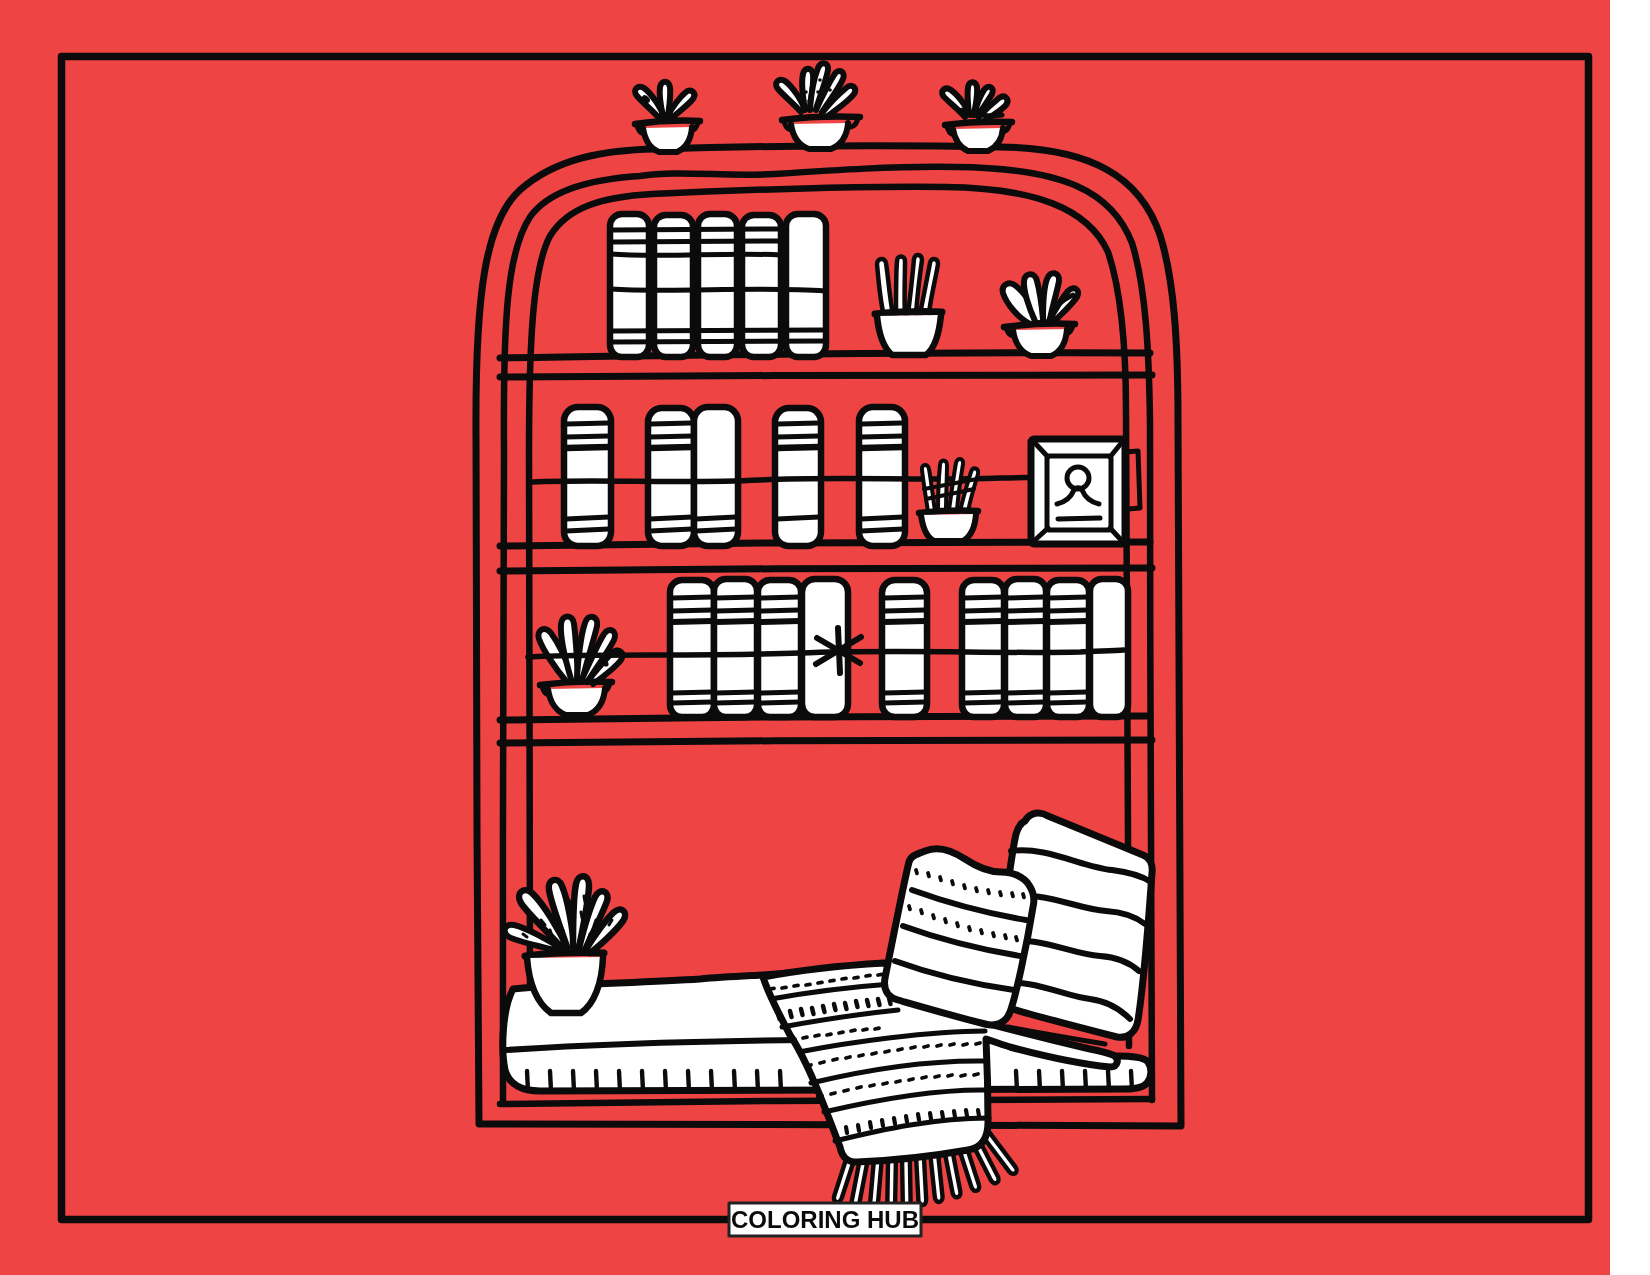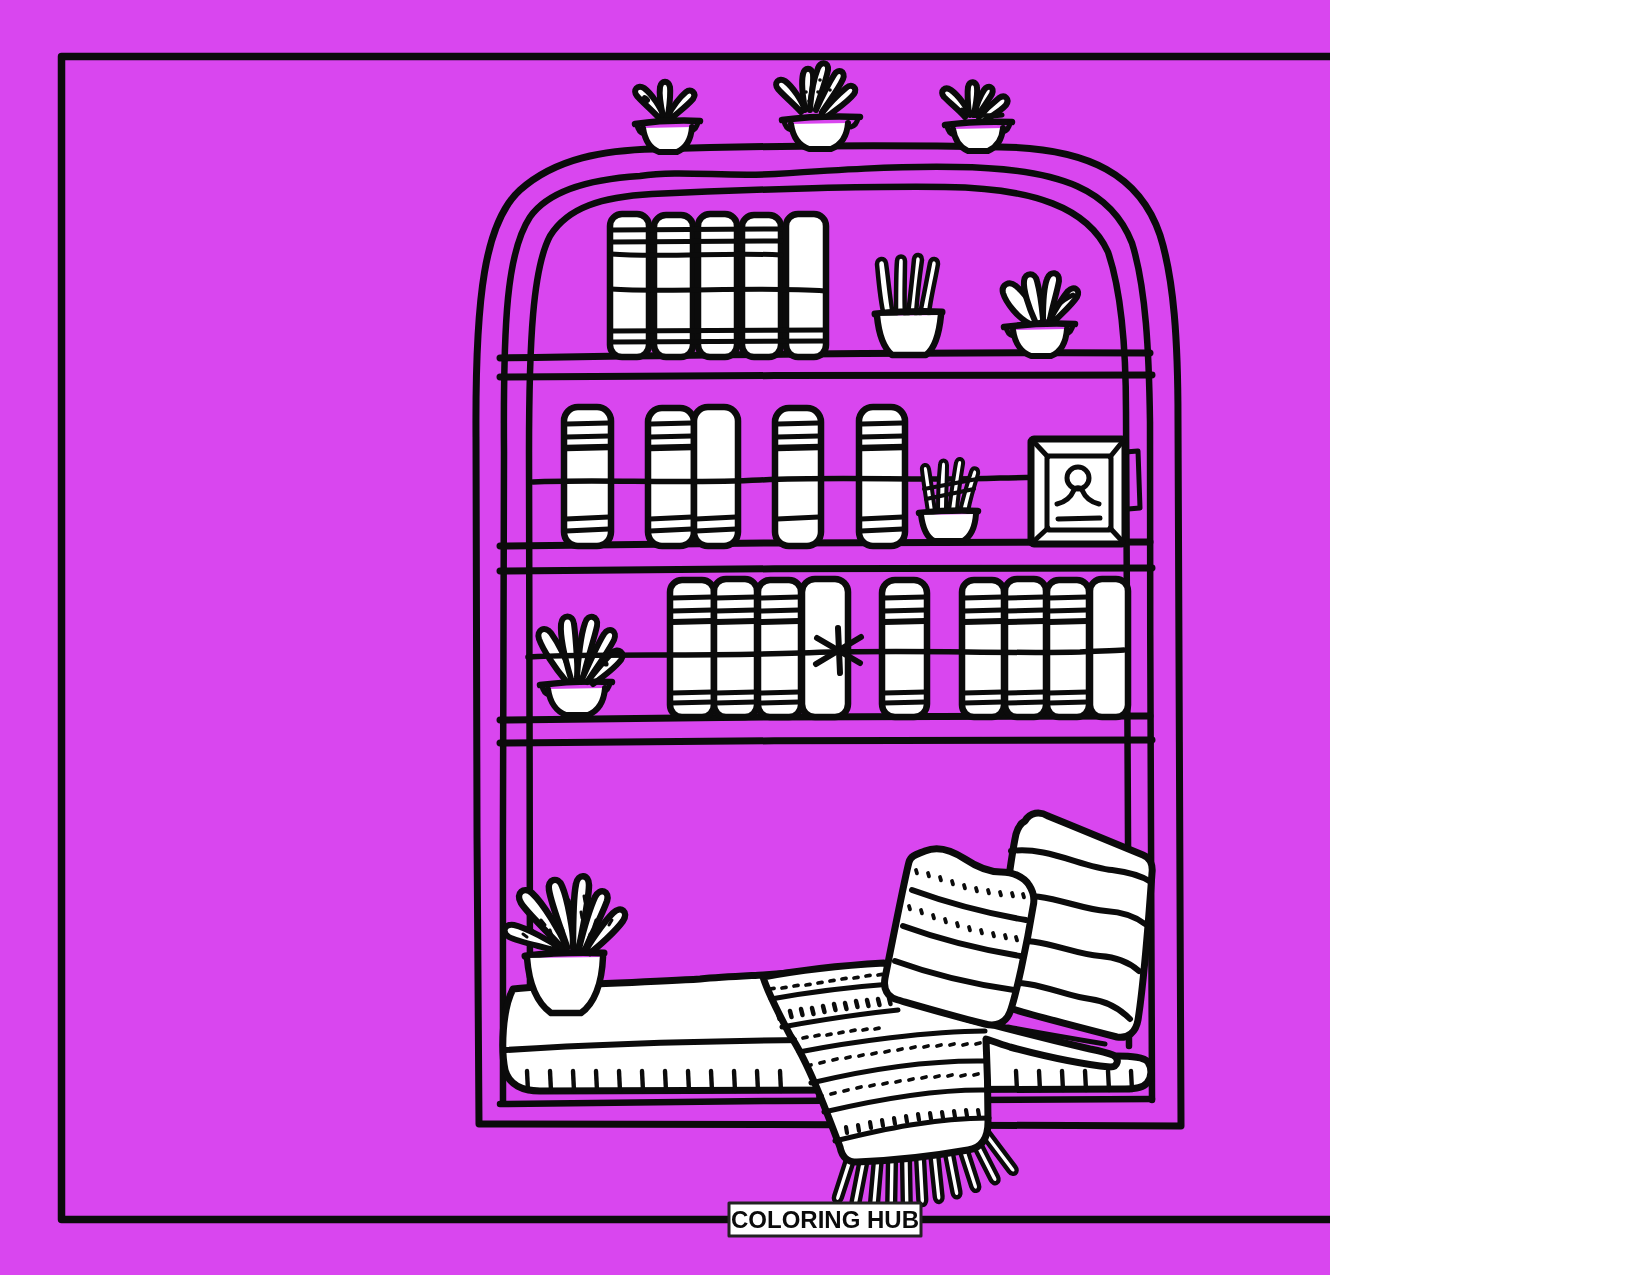--- a/index.html
+++ b/index.html
@@ -1,16 +1,16 @@
 <!DOCTYPE html>
 <html><head>
 <meta charset="utf-8">
 <style>
   html,body{margin:0;padding:0;background:#ffffff;}
-  .page{width:1330px;height:1275px;position:relative;overflow:hidden;background:#d946ef;}
+  .page{width:1610px;height:1275px;position:relative;overflow:hidden;background:#ef4444;}
   svg{position:absolute;top:0;left:0;}
   .lbl{font-family:"Liberation Sans",sans-serif;font-weight:bold;}
 </style>
 </head>
 <body>
 <div class="page">
 <svg width="1650" height="1275" viewBox="0 0 1650 1275" fill="none" stroke="#0b0b0b" stroke-linecap="round" stroke-linejoin="round">
 
 <g id="border">
 <rect x="61.5" y="56.5" width="1527" height="1163" fill="none" stroke="#0b0b0b" stroke-width="7.5"></rect>

